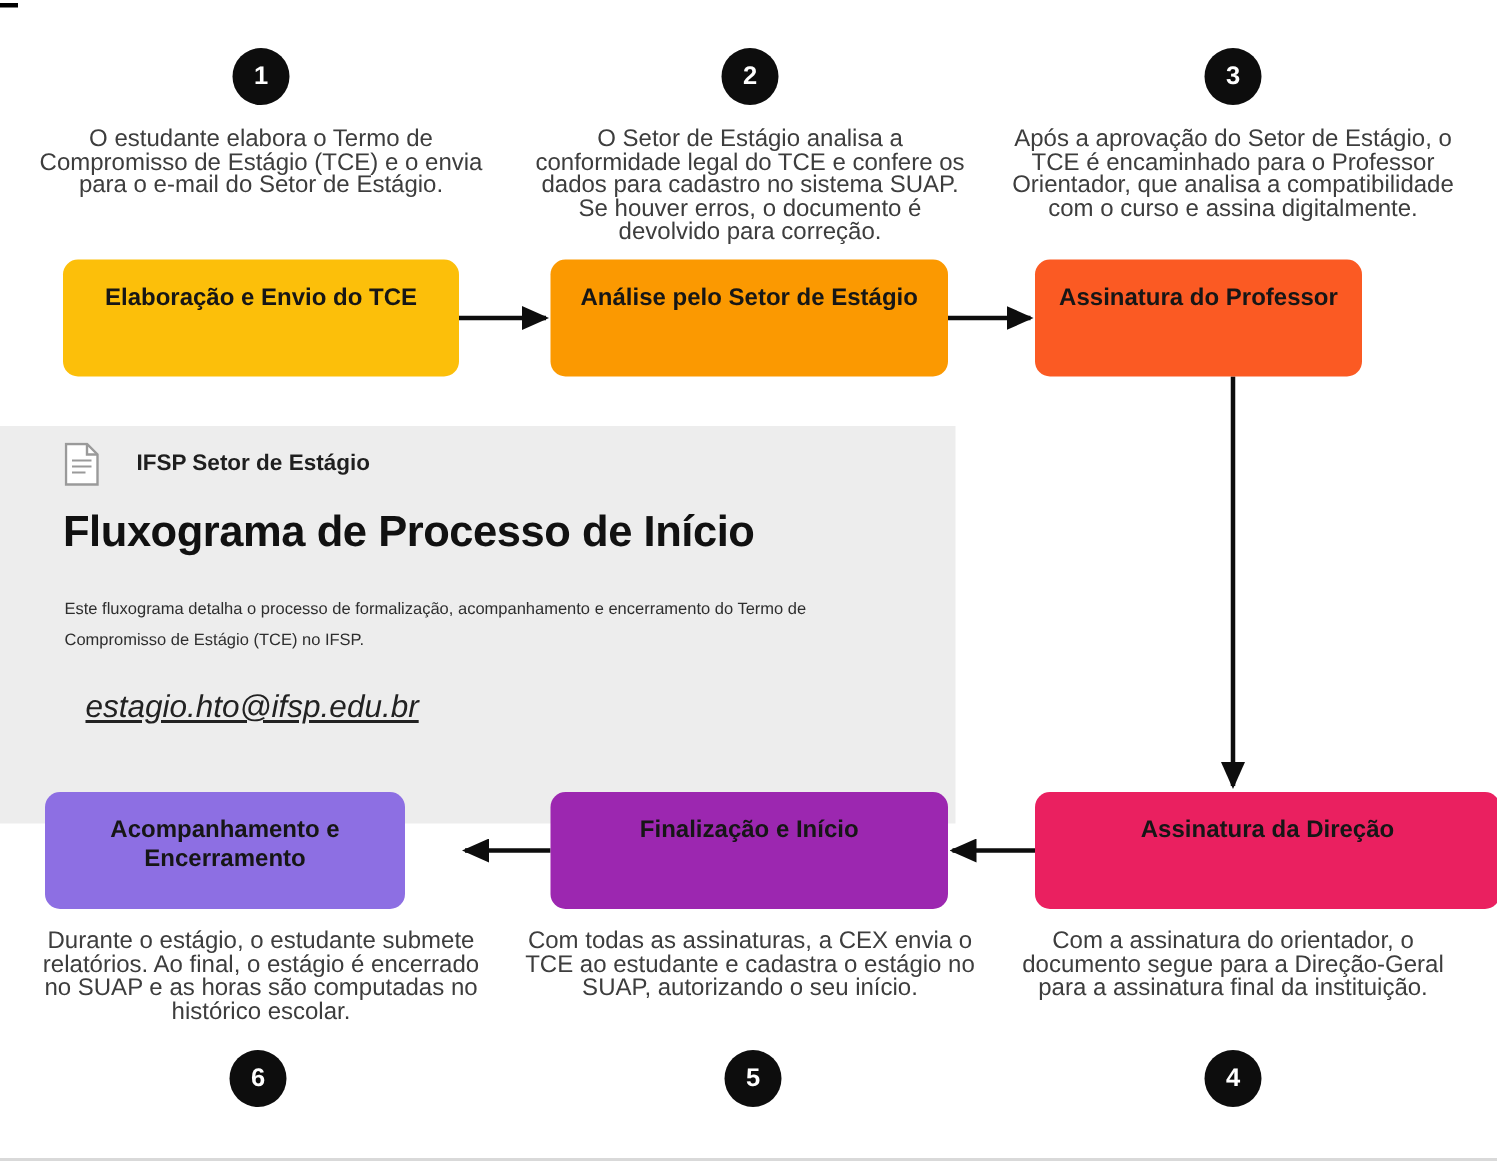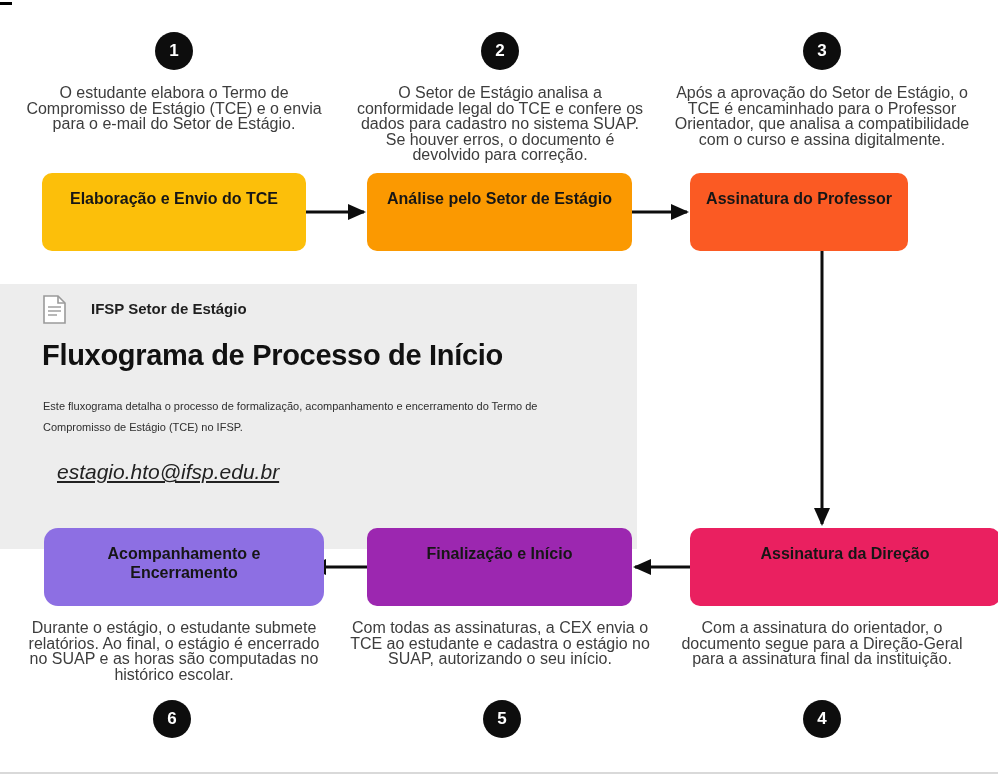--- a/index.html
+++ b/index.html
@@ -98,21 +98,21 @@
       <line x1="5" y1="12" x2="18" y2="12" stroke="#9a9a9a" stroke-width="1.4"></line>
       <line x1="5" y1="16" x2="18" y2="16" stroke="#9a9a9a" stroke-width="1.4"></line>
       <line x1="5" y1="20" x2="14" y2="20" stroke="#9a9a9a" stroke-width="1.4"></line>
     </svg>
     <div class="panel-org">IFSP Setor de Estágio</div>
     <div class="panel-title">Fluxograma de Processo de Início</div>
     <div class="panel-desc">Este fluxograma detalha o processo de formalização, acompanhamento e encerramento do Termo de Compromisso de Estágio (TCE) no IFSP.</div>
     <div class="panel-email">estagio.hto@ifsp.edu.br</div>
   </div>
 
-  <div class="flow-box" style="left: 44px; top: 528px; width: 280px; background-color: rgb(141, 111, 227); border-radius: 14px;">
+  <div class="flow-box" style="left: 30px; top: 528px; width: 240px; background-color: rgb(141, 111, 227);">
     <div class="box-label">Acompanhamento e Encerramento</div>
   </div>
   <div class="flow-box" style="left: 367px; top: 528px; width: 265px; background-color: rgb(156, 39, 176);">
     <div class="box-label">Finalização e Início</div>
   </div>
   <div class="flow-box" style="left: 690px; top: 528px; width: 310px; background-color: rgb(234, 32, 96);">
     <div class="box-label">Assinatura da Direção</div>
   </div>
 
   <div class="step-desc" style="left:24px;top:620px;">Durante o estágio, o estudante submete relatórios. Ao final, o estágio é encerrado no SUAP e as horas são computadas no histórico escolar.</div>

